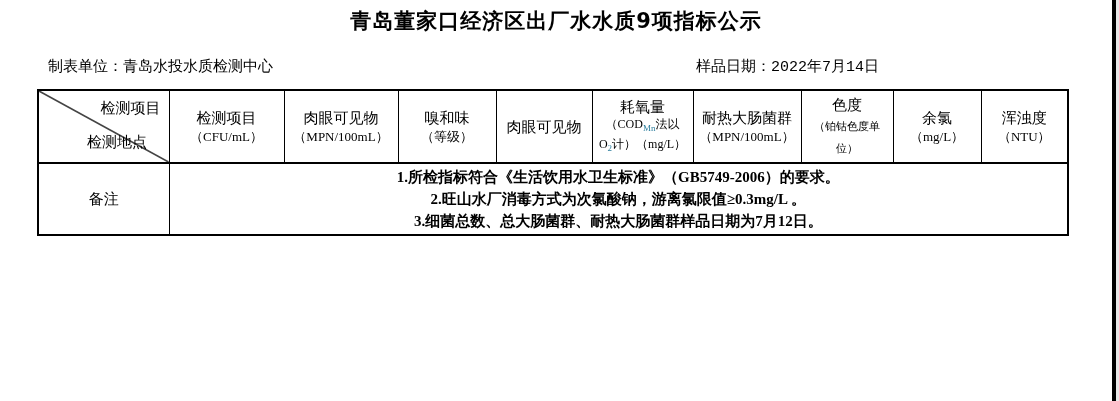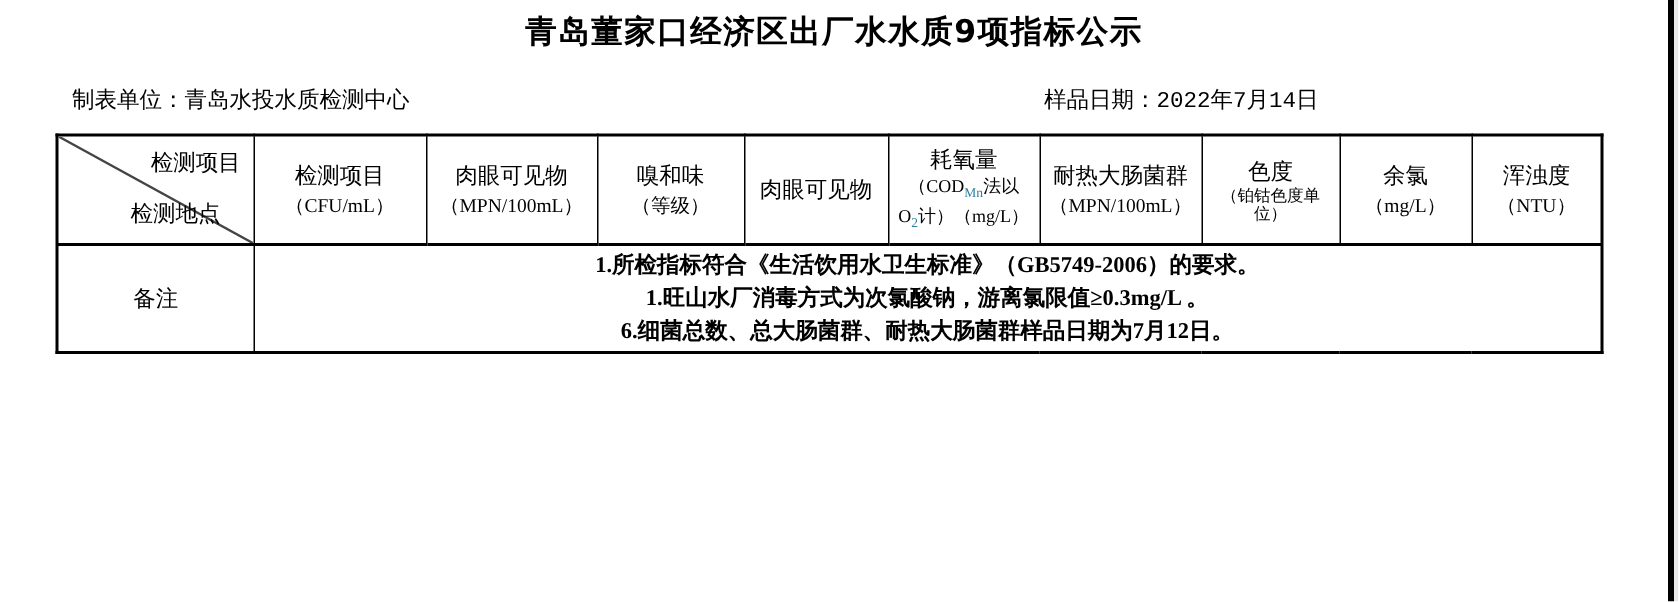--- a/index.html
+++ b/index.html
@@ -41,21 +41,21 @@
   }
   tr.hdr    { height:73px; }
   tr.datarow1 { height:54px; }
   tr.datarow2 { height:63px; }
   tr.remarkrow { height:72px; }
   table.report { border:2px solid #000; }
   tr.hdr th { border-bottom:2px solid #000; }
 
   .hname { font-size:15px; line-height:20px; }
   .hunit { font-size:13px; line-height:18px; }
-  .hunit-small { font-size:11px; line-height:12px; }
+  .hunit-small { font-size:11px; line-height:22px; }
   .cod-line { font-size:12px; line-height:15px; }
   .sub { font-size:9px; vertical-align:sub; color:#2e7f9e; }
 
   
   th.corner { position:relative; padding:0; }
   th.corner svg { position:absolute; left:0; top:0; width:100%; height:100%; }
   .corner-tr { position:absolute; top:8px; right:8px; font-size:15px; }
   .corner-bl { position:absolute; bottom:10px; left:8px; font-size:15px;margin-left:40px; }
 
   td.remark-cell {
@@ -134,21 +134,21 @@
       <div class="hunit">（NTU）</div>
     </th>
   </tr>
 
 
 
   <tr class="remarkrow">
     <td>备注</td>
     <td class="remark-cell" colspan="9">
       <div class="remark-line">1.所检指标符合《生活饮用水卫生标准》（GB5749-2006）的要求。</div>
-      <div class="remark-line">1.旺山水厂消毒方式为次氯酸钠，游离氯限值≥0.3mg/L 。</div>
-      <div class="remark-line">6.细菌总数、总大肠菌群、耐热大肠菌群样品日期为7月12日。</div>
+      <div class="remark-line">2.旺山水厂消毒方式为次氯酸钠，游离氯限值≥0.3mg/L 。</div>
+      <div class="remark-line">3.细菌总数、总大肠菌群、耐热大肠菌群样品日期为7月12日。</div>
     </td>
   </tr>
 </tbody>
   </table>
 
 <div class="edge-black"></div>
 <div class="edge-gray"></div>
 
 </body></html>

